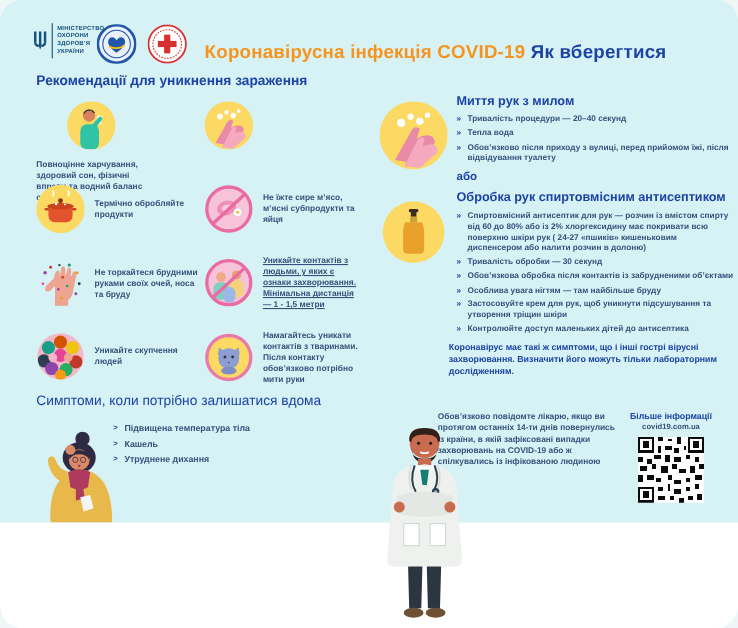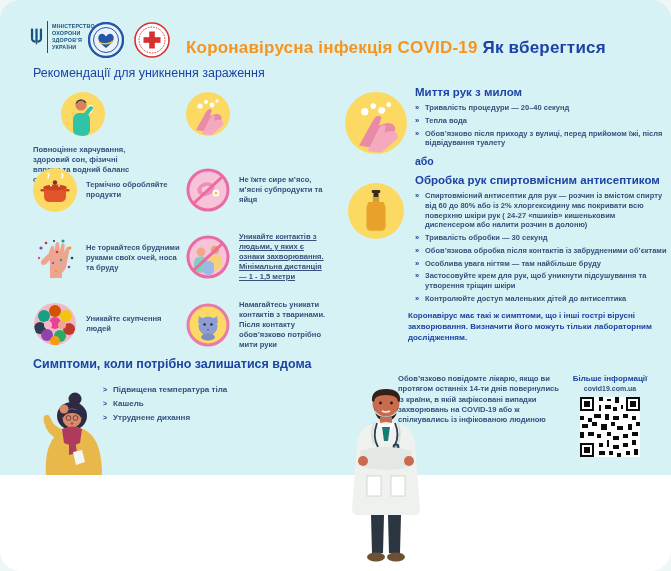--- a/index.html
+++ b/index.html
@@ -17,22 +17,22 @@
   .moz-divider{width:1px;height:32px;background:#17527a;}
   .moz-text{font-size:5.4px;font-weight:700;line-height:1.3;color:#17527a;letter-spacing:.2px;}
   .logo-circle{position:absolute;top:22px;z-index:2;}
   .phc-logo{left:88px;}
   .redcross-logo{left:134px;}
   .title{position:absolute;left:186px;top:27px;font-size:17px;font-weight:800;letter-spacing:.2px;z-index:2;white-space:nowrap;}
   .t-orange{color:#f7941e;}
   .t-blue{color:#1d43a5;}
 
   
-  .h-left{position:absolute;left:33px;top:66px;font-size:12.5px;font-weight:400;color:#1d43a5;margin:0;z-index:2;}
-  .h-symptoms{position:absolute;left:33px;top:357px;font-size:12.5px;font-weight:700;color:#1d43a5;margin:0;z-index:2;}
+  .h-left{position:absolute;left:33px;top:66px;font-size:12.5px;font-weight:700;color:#1d43a5;margin:0;z-index:2;}
+  .h-symptoms{position:absolute;left:33px;top:357px;font-size:12.5px;font-weight:400;color:#1d43a5;margin:0;z-index:2;}
 
   
   .rec-item{position:absolute;display:flex;align-items:center;gap:9px;z-index:2;}
   .rec-item p{margin:0;font-size:7.6px;font-weight:600;line-height:1.32;}
   .col1 p{width:100px;}
   .col2 p{width:92px;}
   .item-0{left:33px;top:92px;flex-direction:column;}
   .item-1{left:186px;top:92px;}
   .item-2{left:33px;top:168px;}
   .item-3{left:186px;top:168px;}

